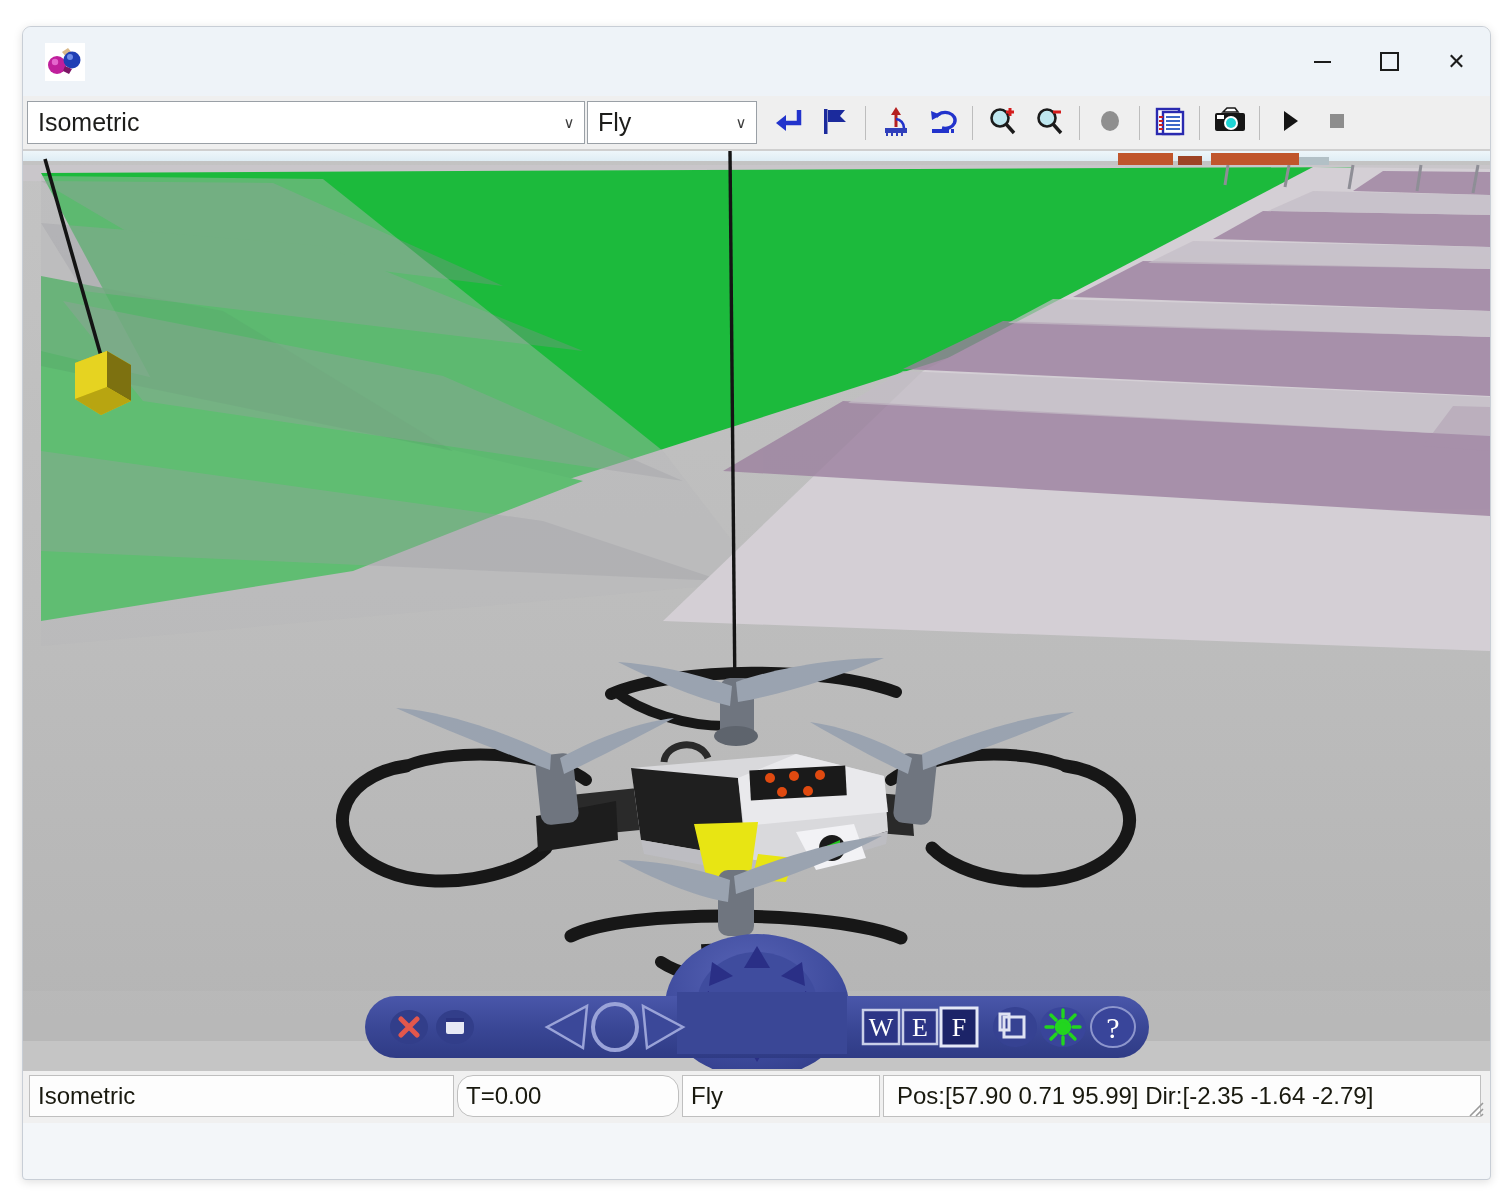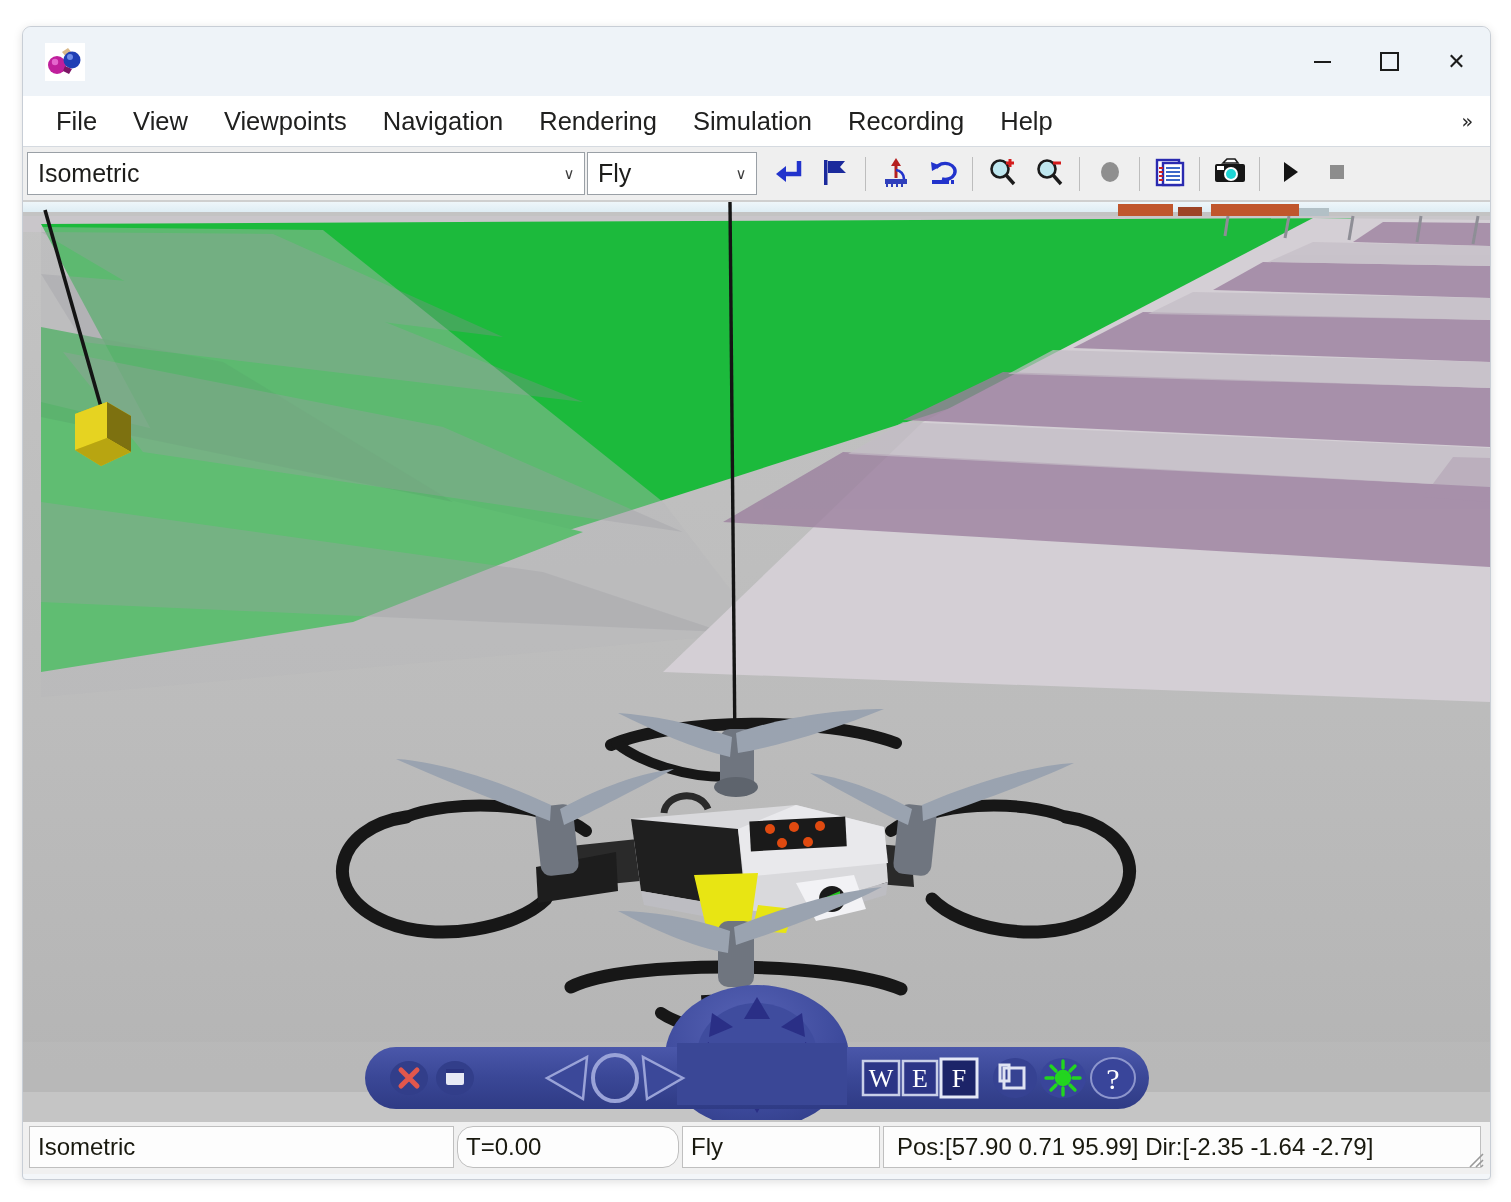--- a/index.html
+++ b/index.html
@@ -82,31 +82,20 @@
       </div>
       <div class="cap-btn" data-interactable="true">
         <span class="cap-max" data-interactable="false"></span>
       </div>
       <div class="cap-btn close" data-interactable="true">
         <span class="cap-glyph" data-interactable="false">✕</span>
       </div>
     </div>
   </div>
 
-  <div class="menubar" data-interactable="false">
-    <div class="menu-item" data-interactable="true">File</div>
-    <div class="menu-item" data-interactable="true">View</div>
-    <div class="menu-item" data-interactable="true">Viewpoints</div>
-    <div class="menu-item" data-interactable="true">Navigation</div>
-    <div class="menu-item" data-interactable="true">Rendering</div>
-    <div class="menu-item" data-interactable="true">Simulation</div>
-    <div class="menu-item" data-interactable="true">Recording</div>
-    <div class="menu-item" data-interactable="true">Help</div>
-    <div class="menu-overflow" data-interactable="true">»</div>
-  </div>
 
   <div class="toolbar" data-interactable="false">
 
     <div class="combo viewpoint" data-interactable="true">
       <span class="combo-text" data-interactable="false">Isometric</span>
       <span class="combo-arrow" data-interactable="false">∨</span>
     </div>
 
     <div class="combo navmode" data-interactable="true">
       <span class="combo-text" data-interactable="false">Fly</span>

